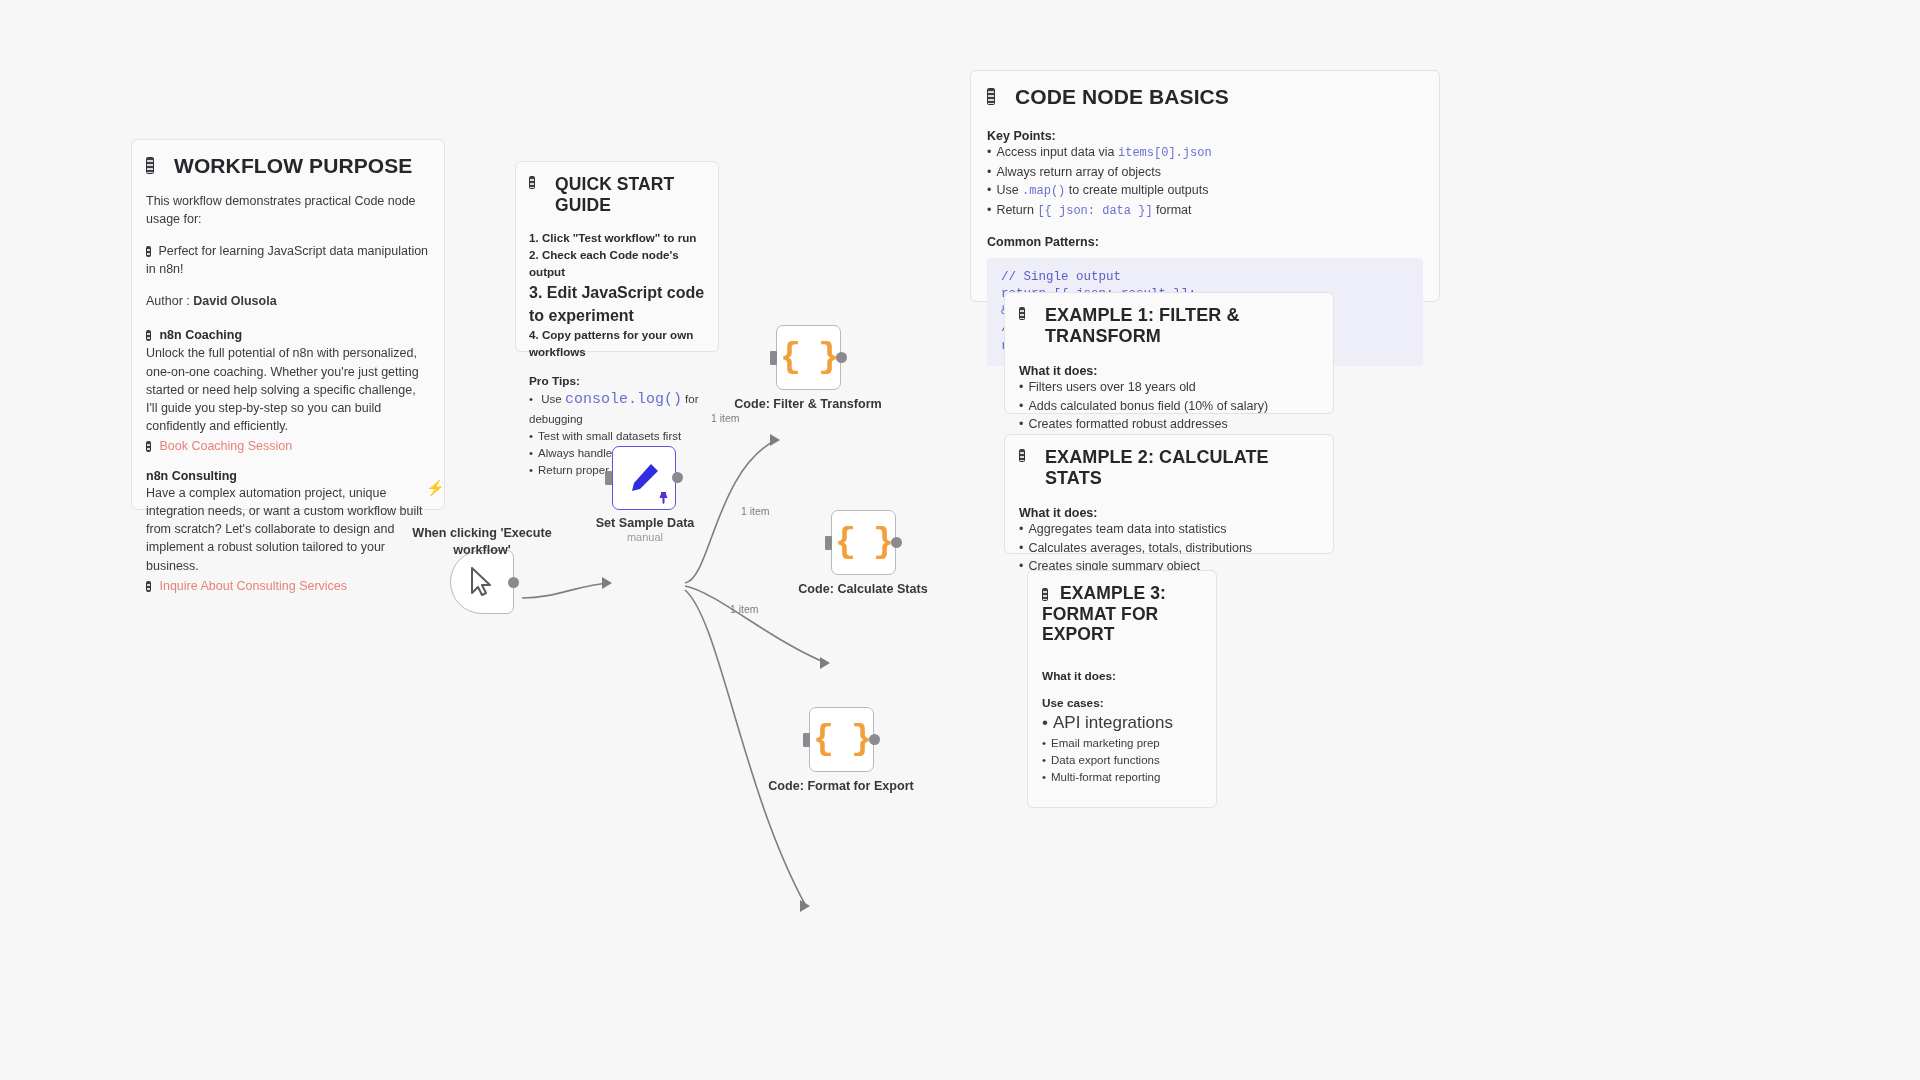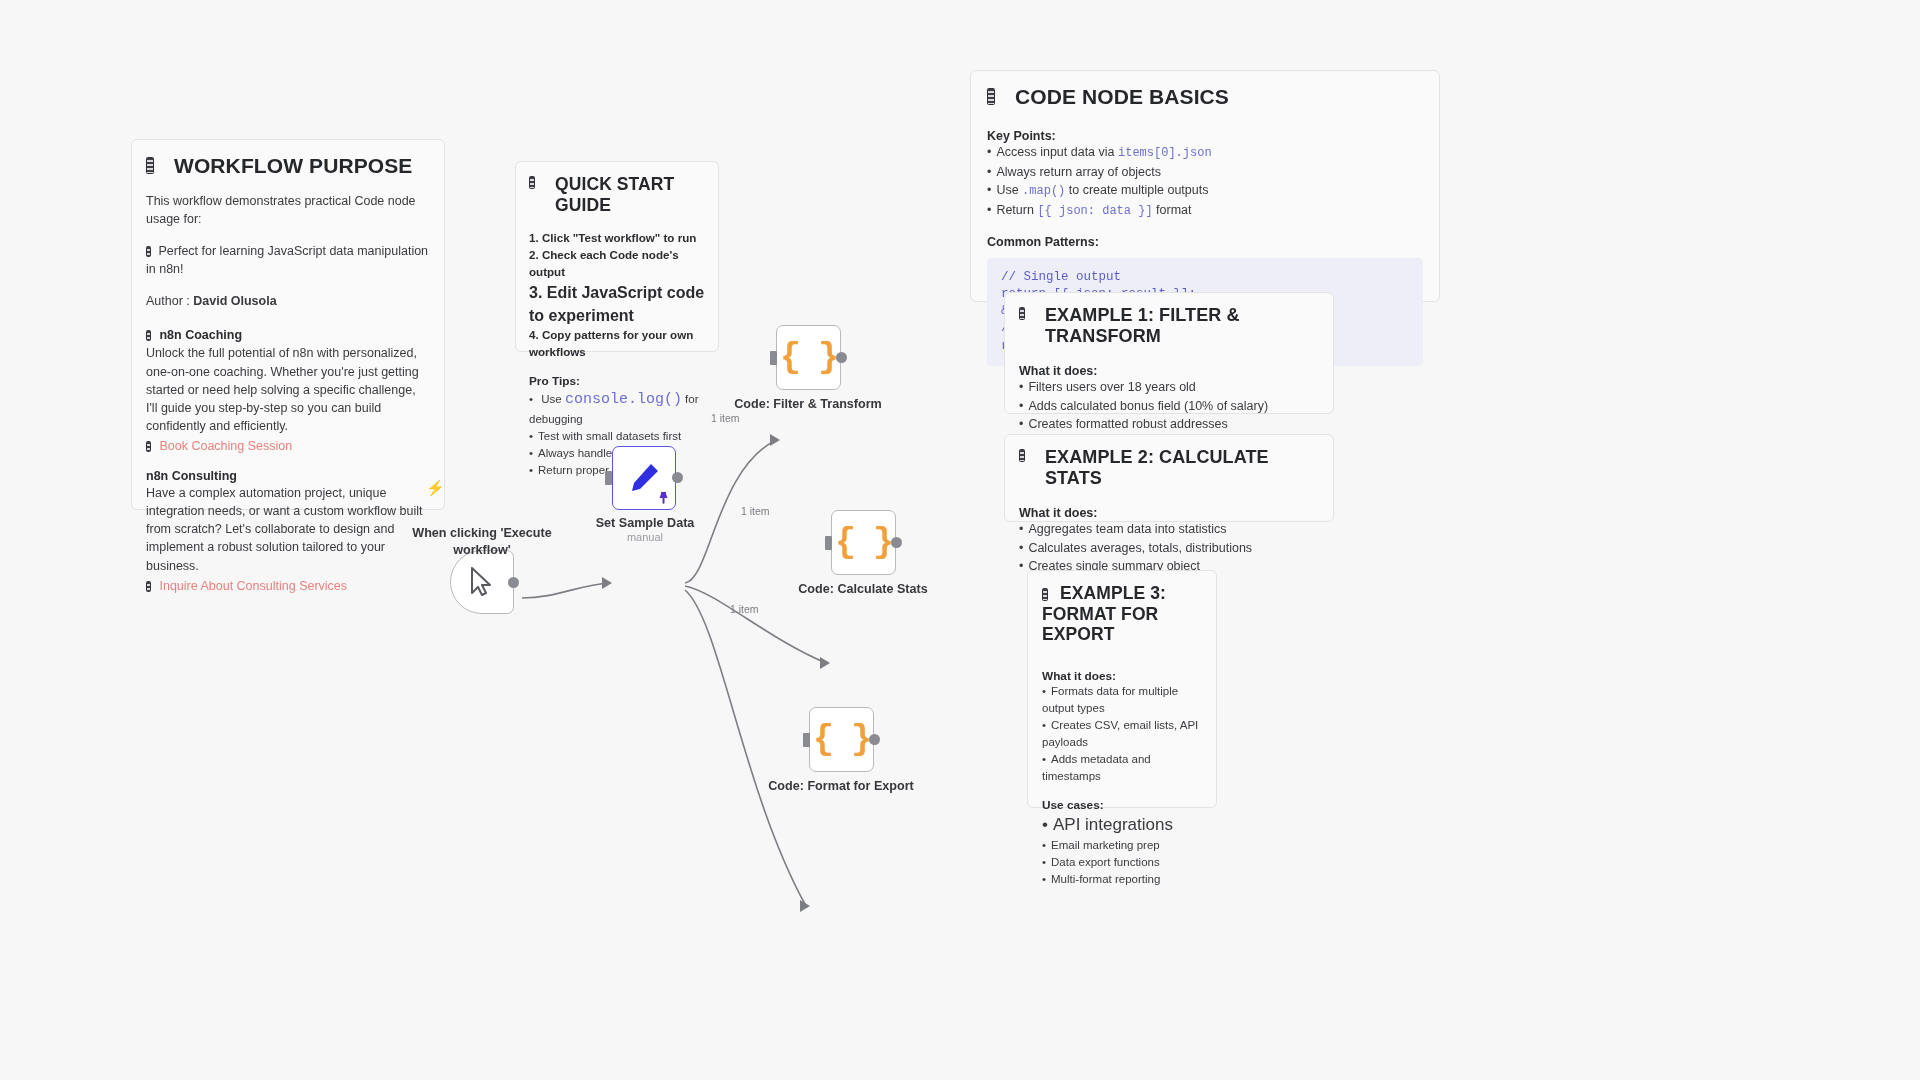--- a/index.html
+++ b/index.html
@@ -194,45 +194,40 @@
     </div>
     <div class="strongline" style="margin-top:17px;">What it does:</div>
     <ul class="bul">
       <li>Filters users over 18 years old</li>
       <li>Adds calculated bonus field (10% of salary)</li>
       <li>Creates formatted robust addresses</li>
       <li>Outputs each user as separate item</li>
     </ul>
   </div>
 
-  <div class="note" style="left:1004px; top:434px; width:330px; height:88px; padding:12px 14px;">
+  <div class="note" style="left:1004px; top:434px; width:330px; height:120px; padding:12px 14px;">
     <div class="note-title" style="font-size:18px;">
       <span class="bookglyph sm"></span>
       <span>EXAMPLE 2: CALCULATE STATS</span>
     </div>
     <div class="strongline" style="margin-top:17px;">What it does:</div>
     <ul class="bul">
       <li>Aggregates team data into statistics</li>
       <li>Calculates averages, totals, distributions</li>
       <li>Creates single summary object</li>
     </ul>
   </div>
 
   <div class="note" style="left:1027px; top:570px; width:190px; height:238px; padding:12px 14px;">
     <div class="note-title two-line" style="font-size:17.5px;">
       <span class="bookglyph sm"></span>
       <span style="margin-left:7px;">EXAMPLE 3:</span>
       <div>FORMAT FOR EXPORT</div>
     </div>
     <div class="strongline" style="margin-top:24px; font-size:11.8px;">What it does:</div>
-    <ul class="bul">
-      <li style="font-size:11.5px;">Formats data for multiple output types</li>
-      <li style="font-size:11.5px;">Creates CSV, email lists, API payloads</li>
-      <li style="font-size:11.5px;">Adds metadata and timestamps</li>
-    </ul>
     <div class="strongline" style="margin-top:13px; font-size:11.8px;">Use cases:</div>
     <ul class="bul">
       <li style="font-size:17px;">API integrations</li>
       <li style="font-size:11.5px;">Email marketing prep</li>
       <li style="font-size:11.5px;">Data export functions</li>
       <li style="font-size:11.5px;">Multi-format reporting</li>
     </ul>
   </div>
 
   <svg class="wires">

